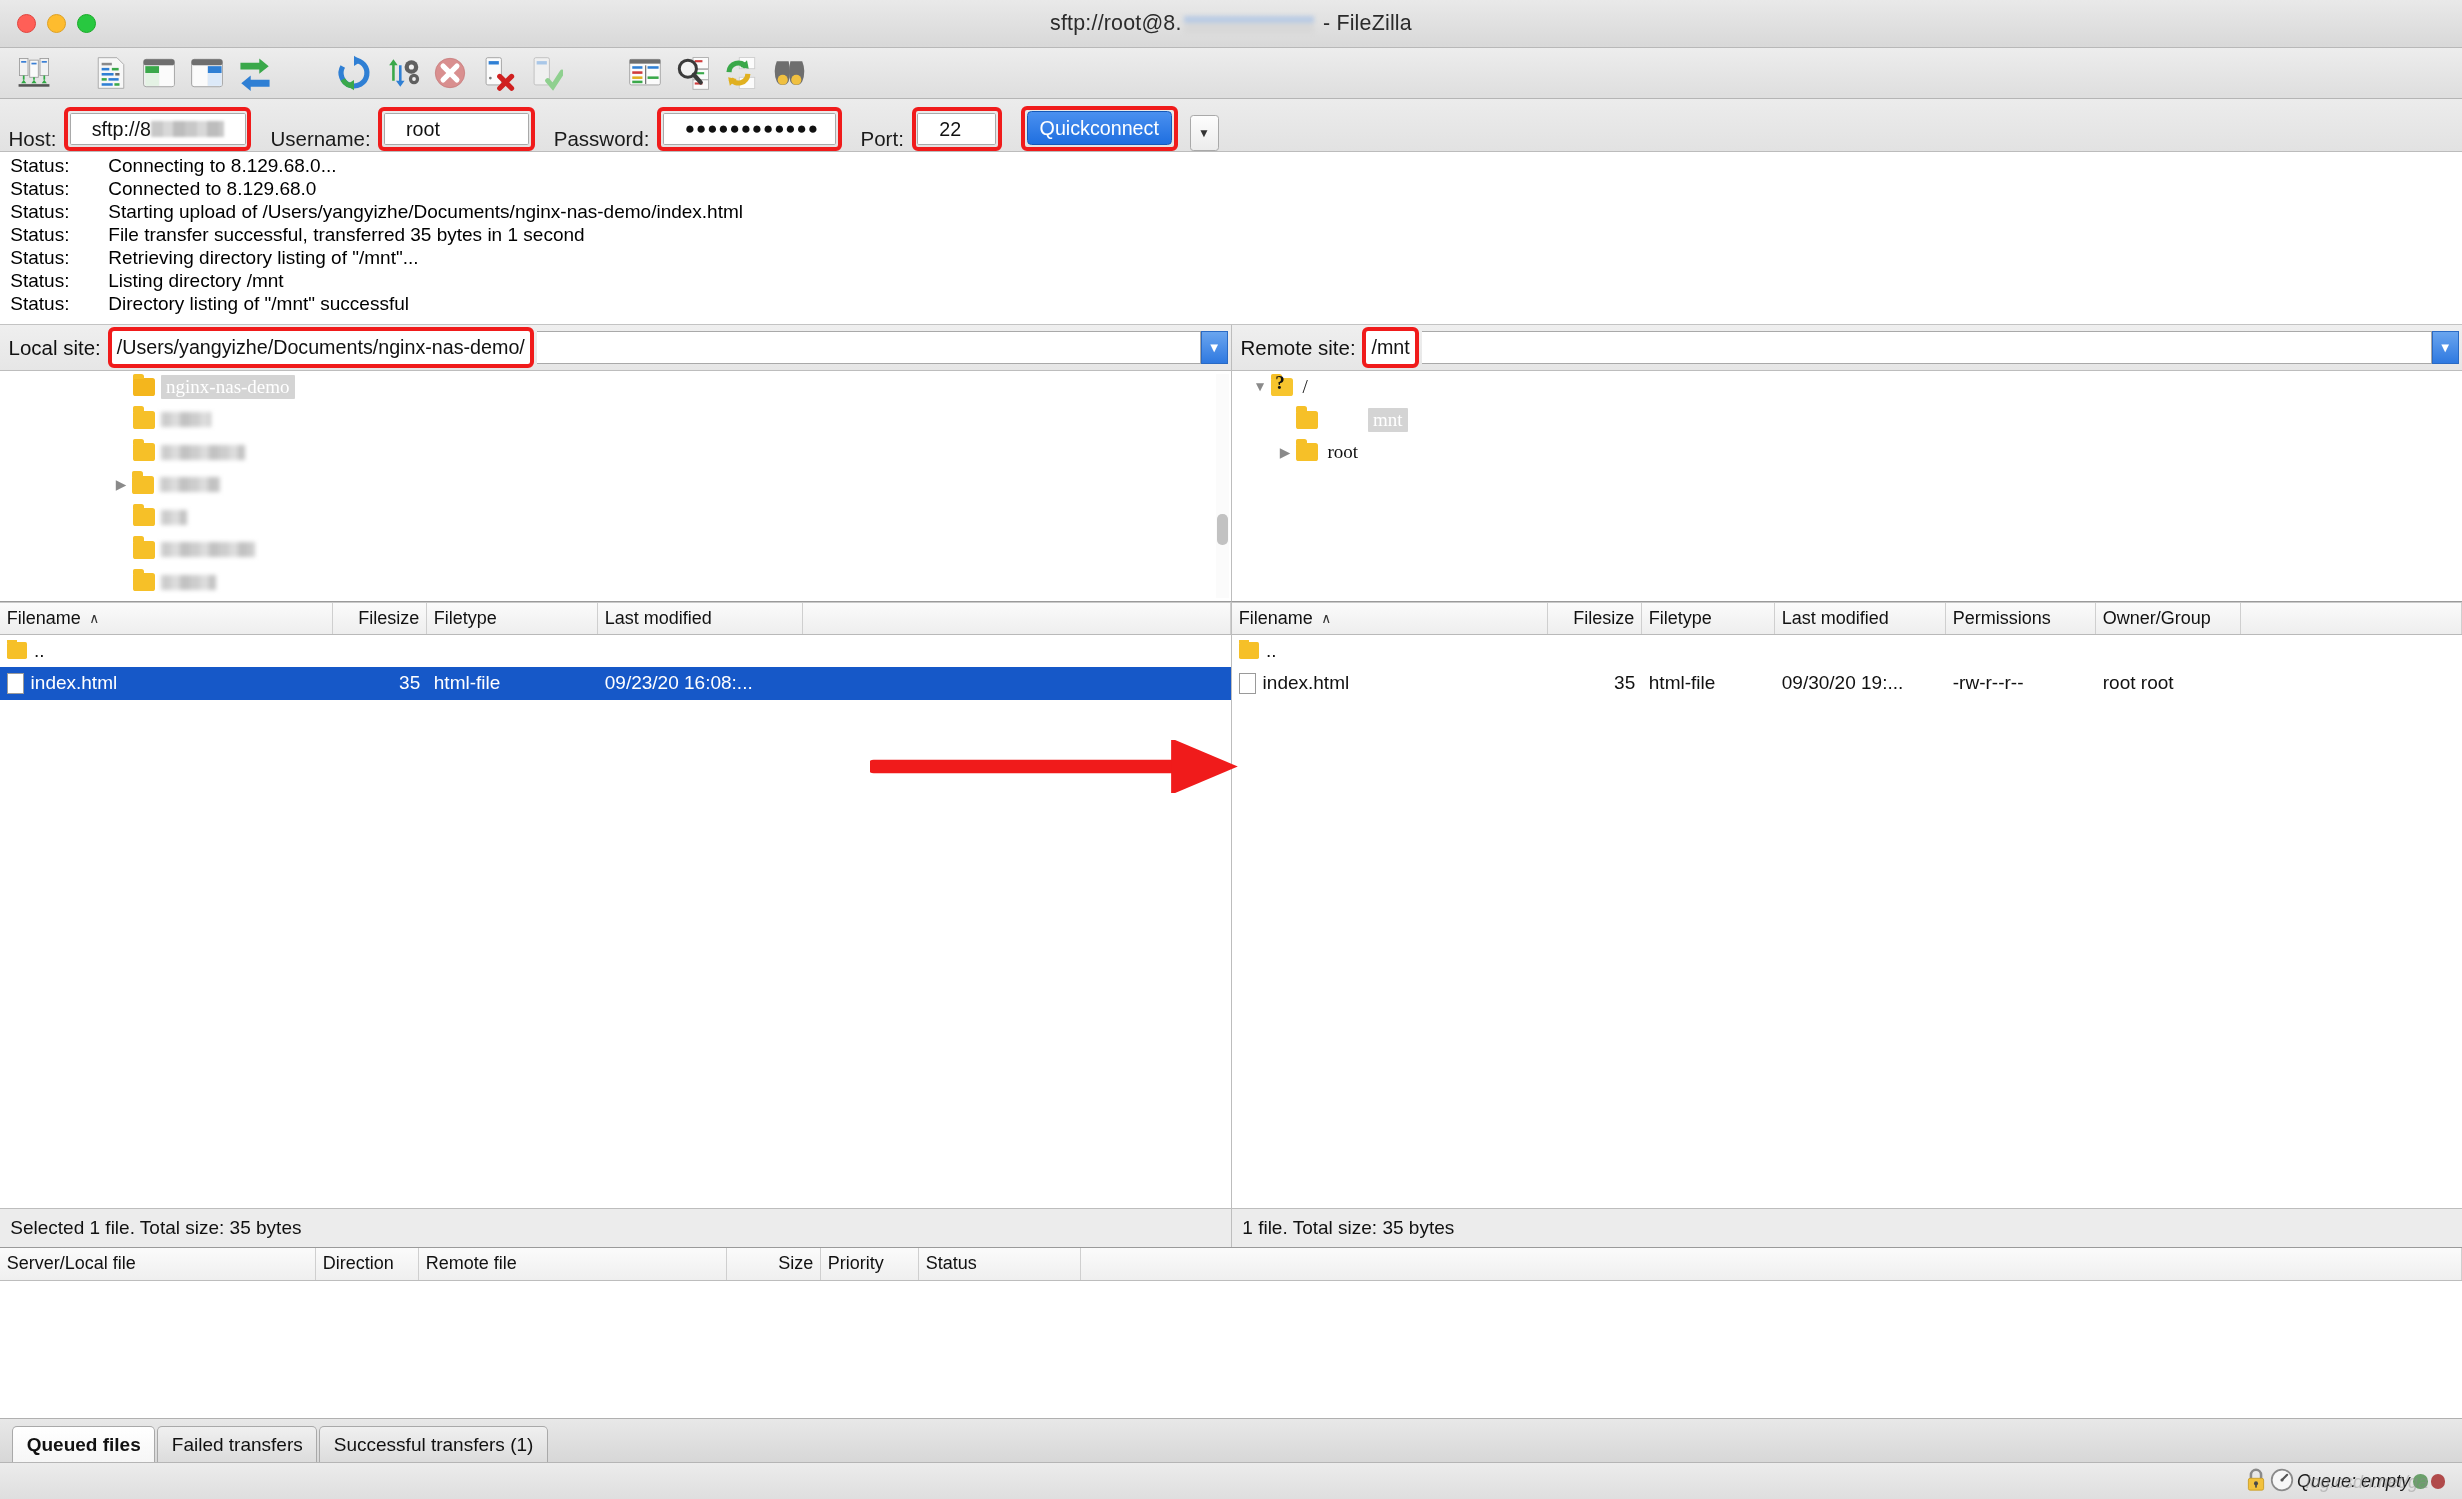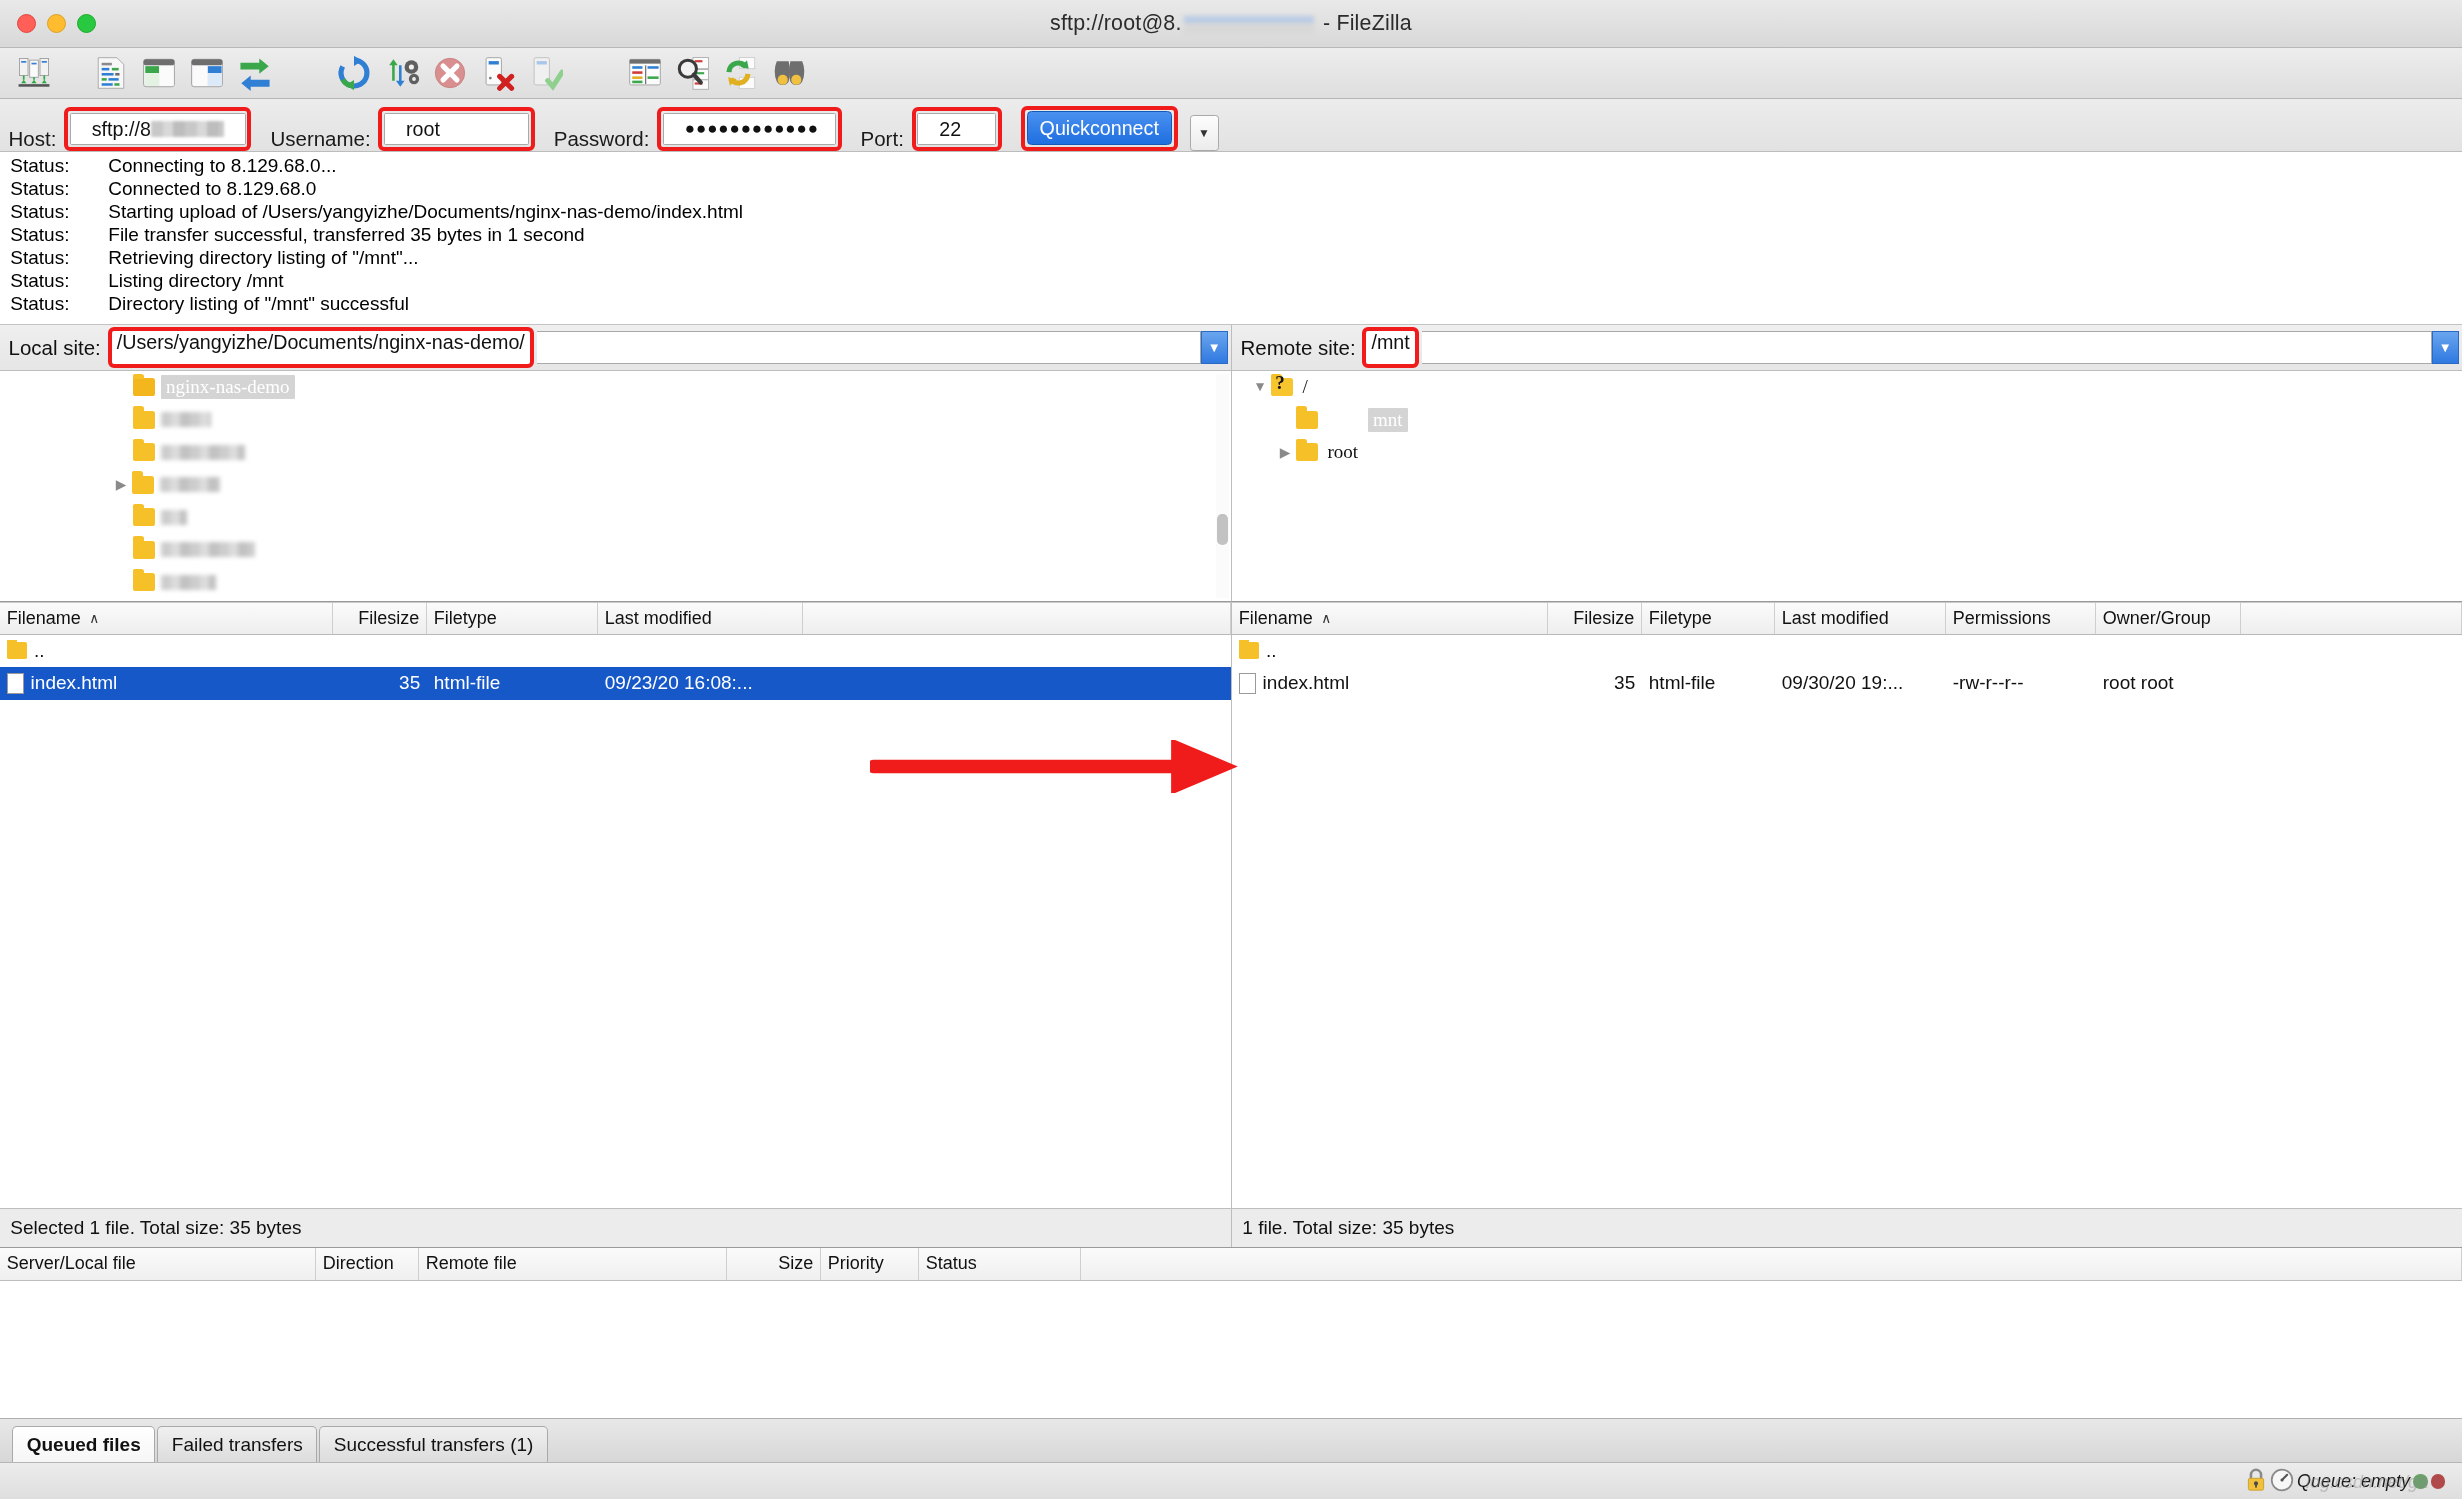--- a/index.html
+++ b/index.html
@@ -179,21 +179,21 @@
   .site-label { font-size: 20.5px; color: #111; margin-right: 6.8px; white-space: nowrap; }
   .site-val {
     font-size: 19.7px; color: #111;
     padding: 0 3.4px;
     white-space: nowrap;
   }
   .site-val-wrap {
     border: 4.3px solid #f01b1b;
     border-radius: 6px;
     height: 41px;
-    display: flex; align-items: flex-start;
+    display: flex; align-items: center;
     padding: 0 1.7px;
     background: #fff;
     margin-right: 3.4px;
     flex: 0 0 auto;
   }
   .site-rest { flex: 1 1 auto; height: 32.5px; background:#fff; border:0.9px solid #a9a9a9; border-left:none; min-width: 0;}
   .combo-arrow {
     width: 27px; height: 32.5px; flex: 0 0 27px;
     background: linear-gradient(to bottom,#6aa5ef,#2f79e0);
     display: flex; align-items: center; justify-content: center;

